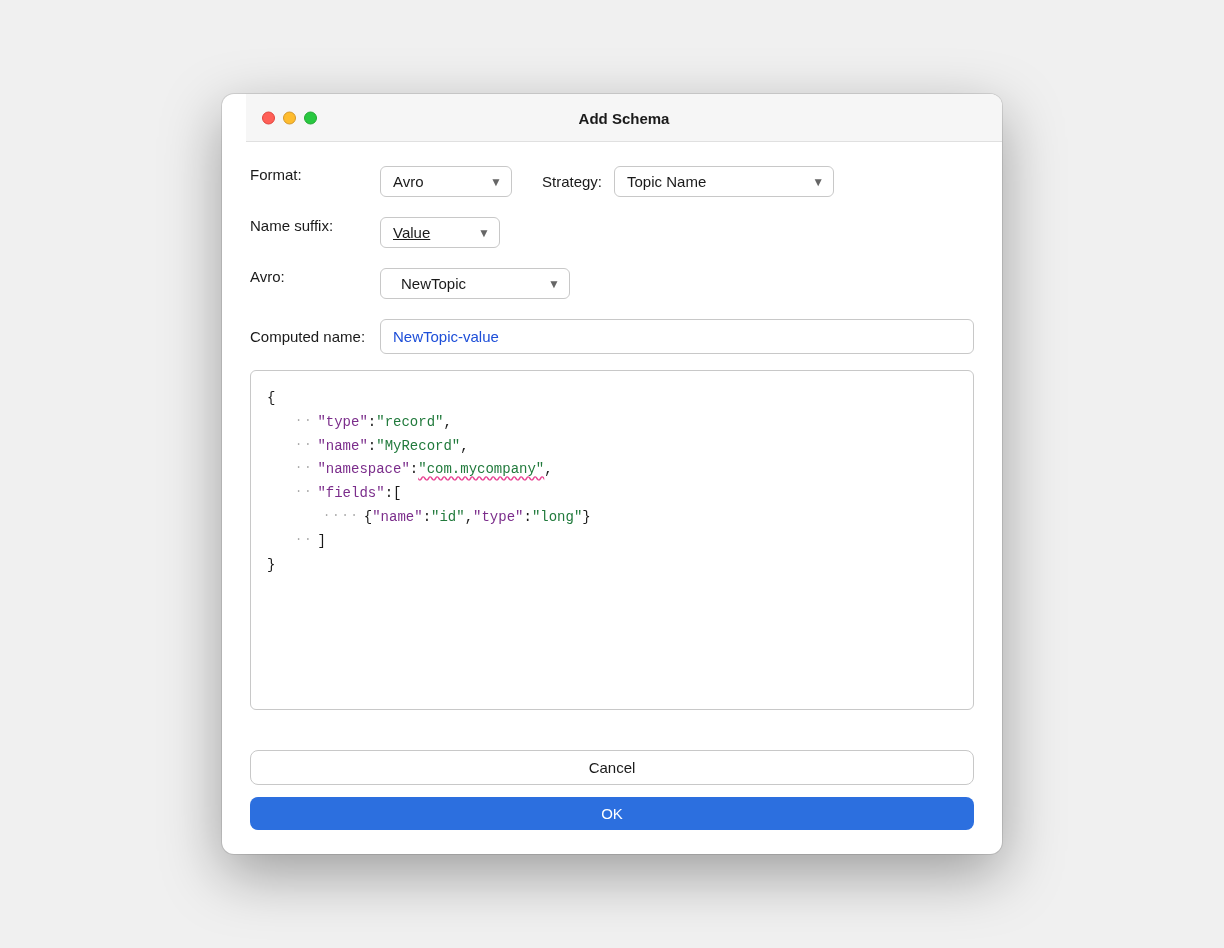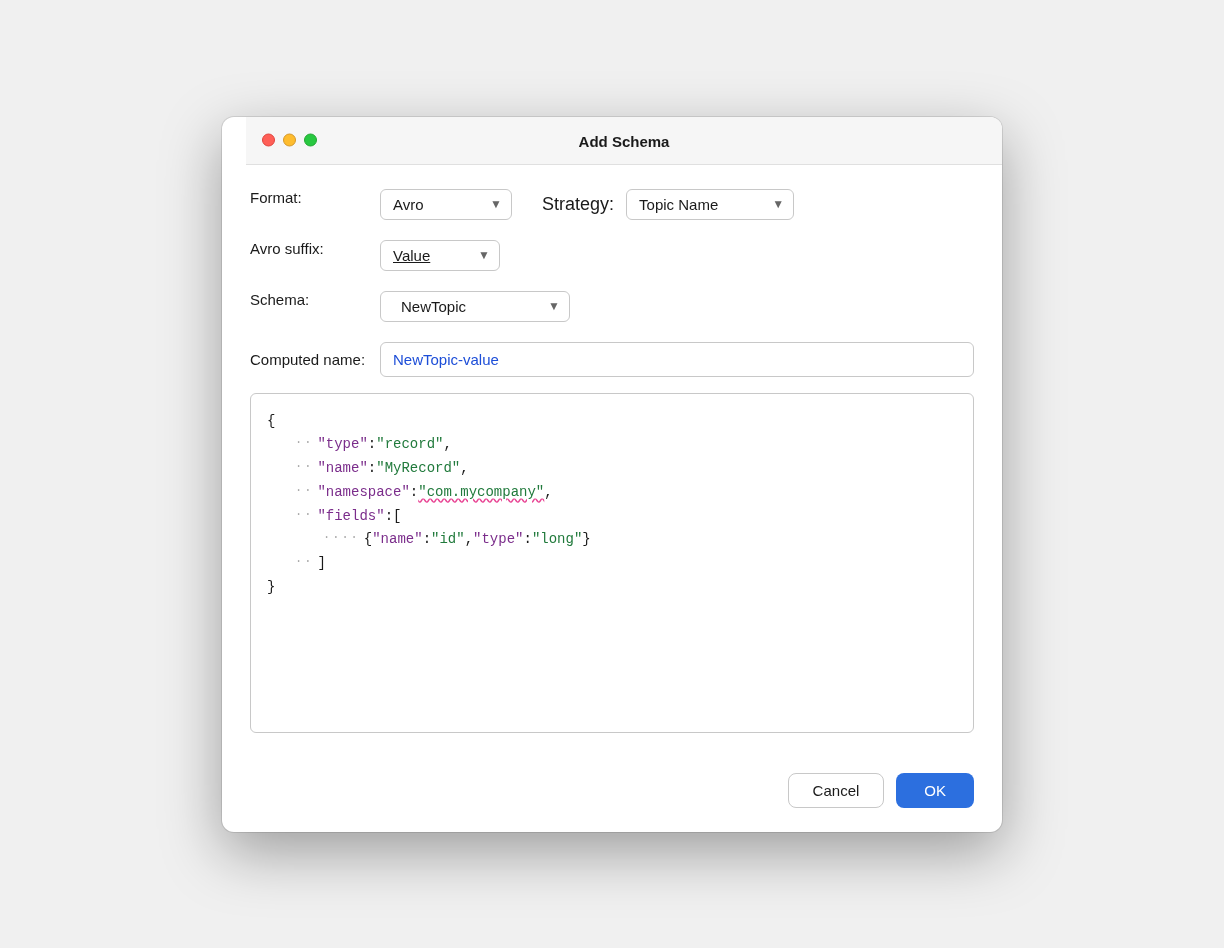--- a/index.html
+++ b/index.html
@@ -106,34 +106,34 @@
       position: absolute;
       right: 10px;
       top: 50%;
       transform: translateY(-50%);
       pointer-events: none;
       color: #666;
       font-size: 12px;
     }
 
     .format-select { width: 132px; }
-    .strategy-select { width: 168px; }
+    .strategy-select { width: 220px; }
     .name-suffix-select { width: 120px; text-decoration: underline; }
     .topic-select { width: 190px; padding-left: 20px; }
 
     .strategy-group {
       display: flex;
       align-items: center;
       gap: 0;
       margin-left: 30px;
     }
 
     .strategy-label {
       color: #1a1a1a;
-      font-size: 18px;
+      font-size: 15px;
       margin-right: 12px;
     }
 
     .computed-name-row {
       display: flex;
       align-items: center;
       margin-bottom: 16px;
     }
 
     .computed-name-field {
@@ -181,20 +181,21 @@
       margin-right: 4px;
       font-size: 12px;
       user-select: none;
     }
 
     .dialog-footer {
       display: flex;
       justify-content: flex-end;
       gap: 12px;
       padding: 0 28px 24px;
+      flex-direction: column;
     }
 
     .btn-cancel {
       background: #ffffff;
       border: 1px solid #c8c8c8;
       border-radius: 8px;
       padding: 8px 24px;
       font-size: 15px;
       color: #1a1a1a;
       cursor: pointer;
@@ -253,32 +254,32 @@
             <option>Topic Name</option>
             <option>Record Name</option>
             <option>Topic Record Name</option>
           </select>
           <span class="chevron-icon">▼</span>
         </div>
       </div>
     </div>
 
     <div class="form-row">
-      <span class="form-label">Avro suffix:</span>
+      <span class="form-label">Name suffix:</span>
       <div class="select-wrapper">
         <select class="select-control name-suffix-select">
           <option>Value</option>
           <option>Key</option>
         </select>
         <span class="chevron-icon">▼</span>
       </div>
     </div>
 
     <div class="form-row">
-      <span class="form-label">Schema:</span>
+      <span class="form-label">Avro:</span>
       <div class="select-wrapper">
         <select class="select-control topic-select">
           <option>NewTopic</option>
         </select>
         <span class="chevron-icon">▼</span>
       </div>
     </div>
 
     <div class="computed-name-row">
       <span class="form-label">Computed name:</span>

